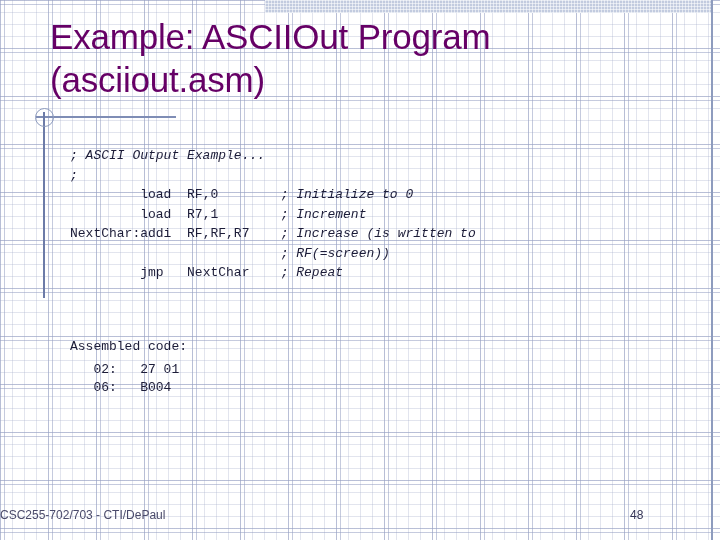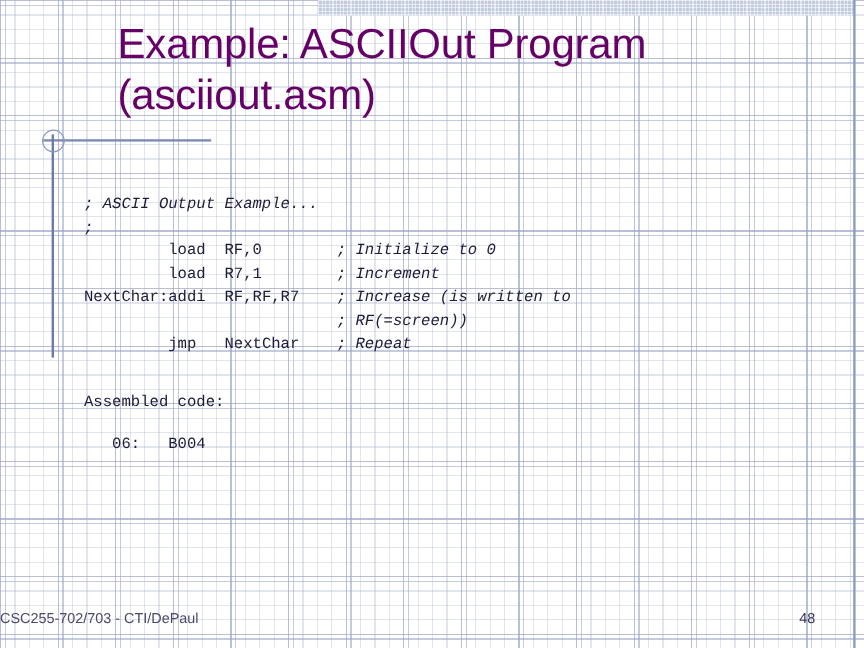--- a/index.html
+++ b/index.html
@@ -78,21 +78,20 @@
     left: 50px;
     top: 15px;
     width: 620px;
     color: #660066;
     font-family: "Liberation Sans", sans-serif;
     font-size: 35px;
     line-height: 43px;
     font-weight: 400;
     letter-spacing: -0.2px;
     white-space: pre-line;
-    margin-left: 48px;
   }
 
   
   #deco-hline {
     position: absolute;
     left: 36px;
     top: 116px;
     width: 140px;
     height: 2px;
     background-color: #7f8db5;
@@ -118,27 +117,27 @@
 
   
   .code {
     position: absolute;
     color: #1c1c38;
     font-family: "Liberation Mono", "DejaVu Sans Mono", monospace;
     white-space: pre;
   }
   #code-main {
     left: 70px;
-    top: 160px;
+    top: 146px;
     font-size: 13px;
     line-height: 19.5px;
   }
   #code-asm-label {
     left: 70px;
-    top: 325px;
+    top: 337px;
     font-size: 13px;
     line-height: 19.5px;
   }
   #code-asm {
     left: 70px;
     top: 361px;
     font-size: 13px;
     line-height: 17.5px;
   }
 
@@ -156,21 +155,20 @@
     font-family: "Liberation Sans", sans-serif;
     font-size: 12px;
   }
   #footer-page {
     position: absolute;
     left: 630px;
     top: 508px;
     color: #333355;
     font-family: "Liberation Sans", sans-serif;
     font-size: 12px;
-    padding-left: 36px;
   }
 </style>
 </head>
 <body>
 
 <div id="slide">
 
   <div id="top-band"></div>
   <div id="right-rule"></div>
 
@@ -178,18 +176,18 @@
 (asciiout.asm)</div>
 
   <div id="deco-hline"></div>
   <div id="deco-vline"></div>
   <div id="deco-circle"></div>
 
   <div class="code" id="code-main"><div><span class="ital">; ASCII Output Example...</span></div><div><span class="ital">;</span></div><div><span>         </span><span class="bold">load</span><span>  RF,0        </span><span class="ital">; Initialize to 0</span></div><div><span>         </span><span class="bold">load</span><span>  R7,1        </span><span class="ital">; Increment</span></div><div><span>NextChar:</span><span class="bold">addi</span><span>  RF,RF,R7    </span><span class="ital">; Increase (is written to</span></div><div><span>         </span><span class="bold">    </span><span>              </span><span class="ital">; RF(=screen))</span></div><div><span>         </span><span class="bold">jmp </span><span>  NextChar    </span><span class="ital">; Repeat</span></div></div>
 
   <div class="code" id="code-asm-label">Assembled code:</div>
 
-  <div class="code" id="code-asm"><div><span>   06:   </span><span>B004</span></div></div>
+  <div class="code" id="code-asm"><div><span>   02:   </span><span>27 01</span></div><div><span>   06:   </span><span>B004</span></div></div>
 
   <div id="footer-text">CSC255-702/703 - CTI/DePaul</div>
   <div id="footer-page">48</div>
 
 </div>
 
 </body></html>

